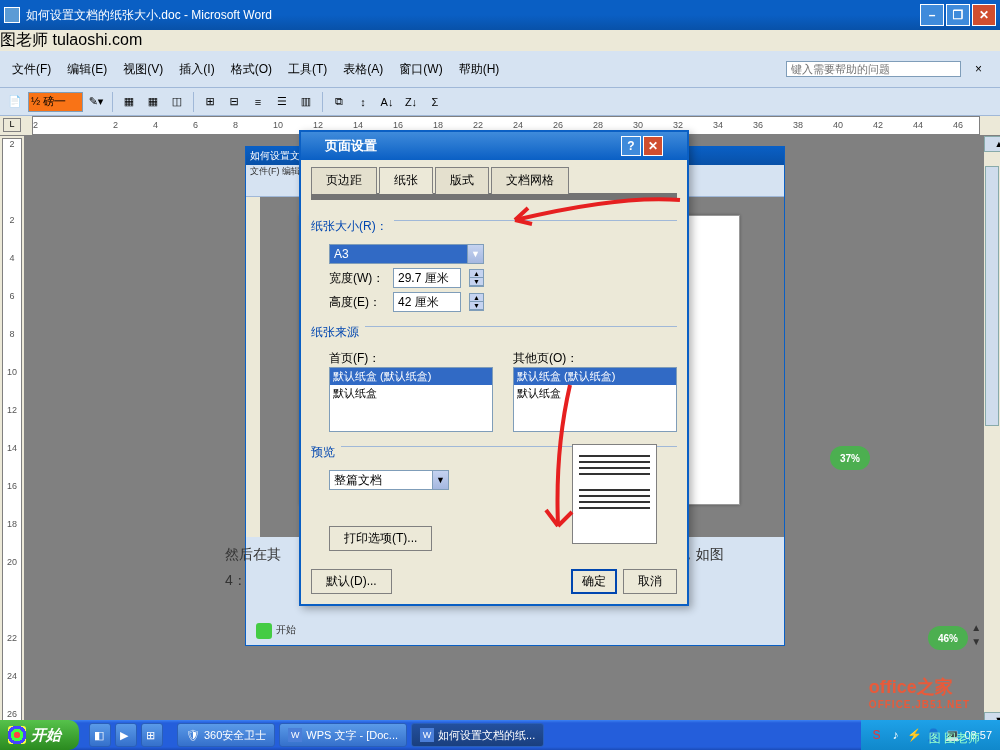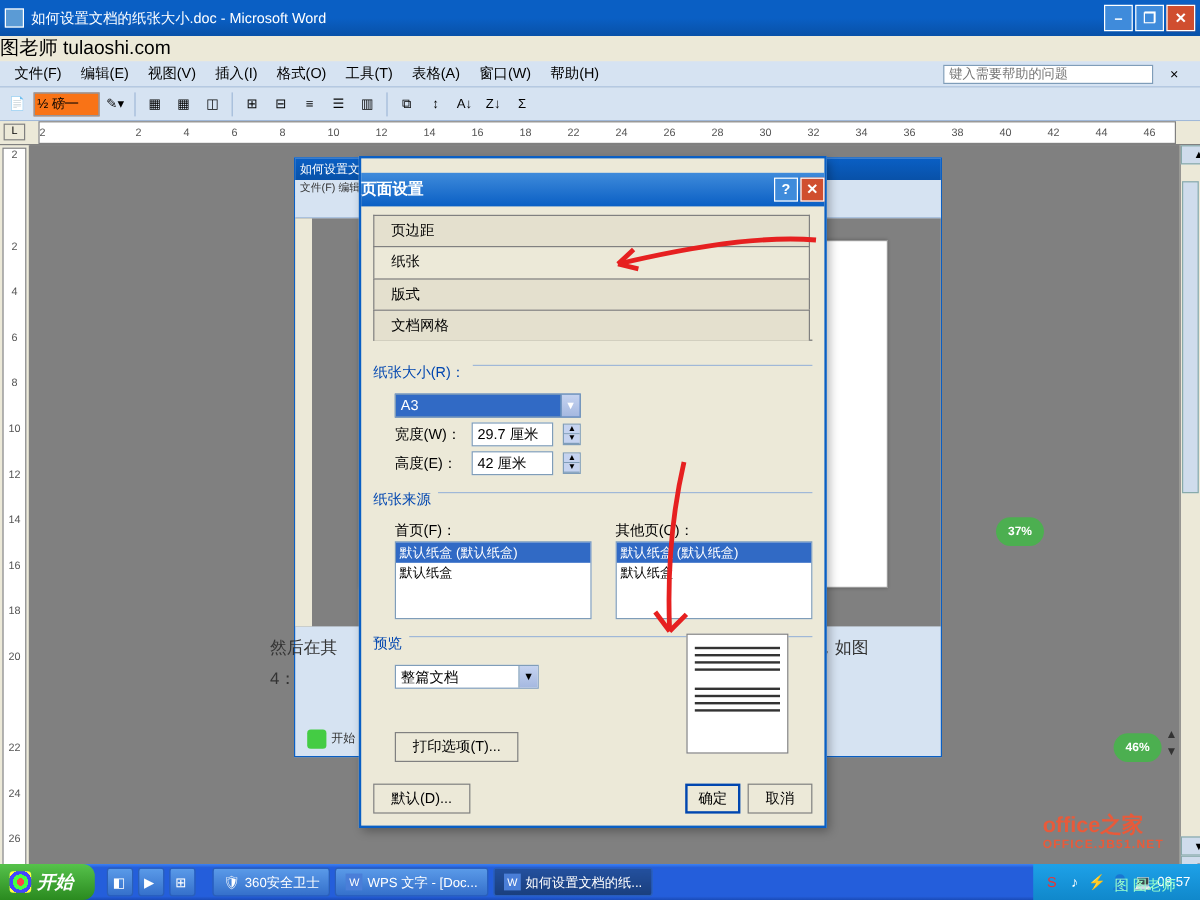--- a/index.html
+++ b/index.html
@@ -8,21 +8,21 @@
 
 .titlebar { background: linear-gradient(#0a5fc4, #0a5fc4 50%, #0851a8); height: 30px; display: flex; align-items: center; padding: 0 4px; color: white; font-size: 12px; }
 .titlebar .icon { width: 16px; height: 16px; background: #5b9bd5; margin-right: 6px; border: 1px solid white; }
 .titlebar .title { flex: 1; }
 .winbtns { display: flex; gap: 2px; }
 .winbtn { width: 24px; height: 22px; border: 1px solid white; display: flex; align-items: center; justify-content: center; font-size: 12px; font-weight: bold; }
 .winbtn.min, .winbtn.max { background: #3f8bdb; }
 .winbtn.close { background: #d04e2f; }
 
 
-.menubar { background: #d6e3f2; height: 22px; display: flex; align-items: center; padding: 0 4px; font-size: 12px; border-bottom: 1px solid #a0b8d8; }
+.menubar { background: #d6e3f2; height: 37px; display: flex; align-items: center; padding: 0 4px; font-size: 12px; border-bottom: 1px solid #a0b8d8; }
 .menubar > span { padding: 2px 8px; cursor: pointer; }
 .help-input { margin-left: auto; width: 175px; font-size: 11px; padding: 1px 4px; border: 1px solid #7f9db9; background: white; }
 
 
 .toolbar { background: #d6e3f2; height: 28px; display: flex; align-items: center; padding: 2px 4px; gap: 2px; border-bottom: 1px solid #a0b8d8; }
 .tool-btn { width: 22px; height: 22px; border: 1px solid transparent; display: flex; align-items: center; justify-content: center; font-size: 11px; }
 .tool-combo { height: 20px; border: 1px solid #7f9db9; background: #f97316; font-size: 11px; padding: 0 2px; display: flex; align-items: center; }
 .tool-sep { width: 1px; height: 20px; background: #a0b8d8; margin: 0 3px; }
 
 
@@ -41,27 +41,27 @@
 .nested-title { background: linear-gradient(#0a5fc4,#0851a8); height: 18px; color: white; font-size: 10px; display: flex; align-items: center; padding: 0 4px; }
 .nested-white { background: white; margin: 10px 30px; height: 320px; box-shadow: 0 0 3px rgba(0,0,0,0.3); border: 1px solid #999; }
 .doc-text { position: absolute; left: 200px; top: 410px; font-size: 14px; color: #333; }
 
 .scrollbar-v { position: absolute; right: 0; top: 0; width: 17px; height: 100%; background: #ece9d8; border-left: 1px solid #808080; }
 .scrollbar-v .thumb { position: absolute; top: 30px; left: 1px; right: 1px; height: 260px; background: #cfdcec; border: 1px solid #8aa; }
 .scrollbar-v .btn { position: absolute; left: 0; right: 0; height: 16px; background: #cfdcec; border: 1px solid #8aa; display:flex;align-items:center;justify-content:center;font-size:9px; }
 
 
 .dialog { position: absolute; left: 299px; top: 130px; width: 390px; background: #ece9d8; border: 2px solid #0a5fc4; box-shadow: 3px 3px 8px rgba(0,0,0,0.3); z-index: 100; }
-.dlg-title { background: linear-gradient(#3f8bdb,#0a5fc4); height: 28px; color: white; font-weight: bold; display: flex; align-items: center; padding: 0 0; font-size: 13px; margin-top: 12px; }
+.dlg-title { background: linear-gradient(#3f8bdb,#0a5fc4); height: 28px; color: white; font-weight: bold; display: flex; align-items: center; padding: 0 24px; font-size: 13px; }
 .dlg-title-btns { margin-left:auto; display:flex; gap:2px; }
 .dlg-title-btns div { width:20px;height:20px;border:1px solid white;display:flex;align-items:center;justify-content:center;font-size:12px;font-weight:bold; }
 .dlg-close-btn { background:#d04e2f; }
 .dlg-help-btn { background:#3f8bdb; }
 .dlg-body { padding: 6px 10px 10px 10px; font-size: 12px; }
-.tabs { display: flex; border-bottom: 1px solid #737373; margin-bottom: 10px; flex-direction: column; }
+.tabs { display: flex; border-bottom: 7px solid #737373; margin-bottom: 10px; }
 .tab { padding: 4px 14px; border: 1px solid #808080; border-bottom: none; margin-right: 2px; background: #ece9d8; position: relative; top: 1px; cursor:pointer; }
 .tab.active { background: #ece9d8; border-bottom: 1px solid #ece9d8; font-weight: normal; }
 .tab:not(.active) { background: #e4e0ce; }
 .group-label { color: #0046b0; margin: 8px 0 5px 0; }
 .group-line { border-bottom: 1px solid #a0b8d8; flex:1; margin-left:6px; position:relative; top:-5px; }
 .field-row { display: flex; align-items: center; margin: 4px 0 4px 18px; gap: 8px; }
 .field-row label { width: 56px; }
 .combo { border: 1px solid #7f9db9; background: white; height: 20px; display: flex; align-items: center; padding: 0 4px; position: relative; }
 .combo .drop { position: absolute; right: 0; top: 0; width: 16px; height: 100%; background: linear-gradient(#c5d3f0,#a5b8e0); border-left: 1px solid #7f9db9; display:flex;align-items:center;justify-content:center;font-size:9px; }
 .combo.selected { background: #316ac5; color: white; }

